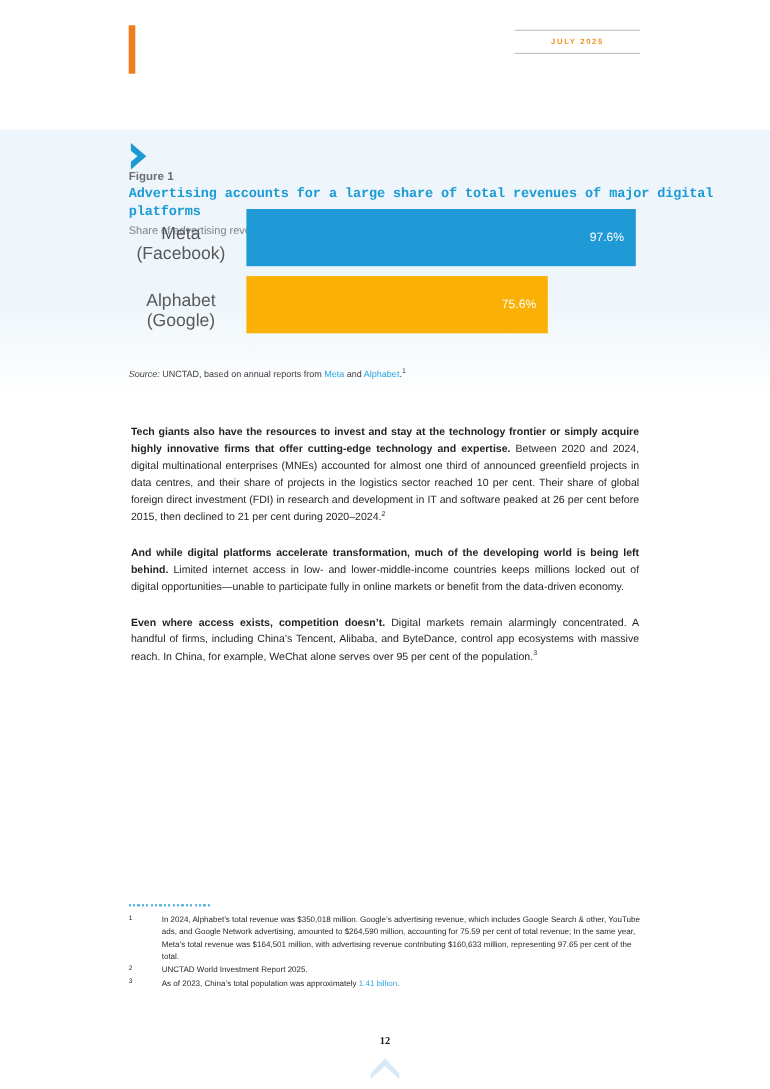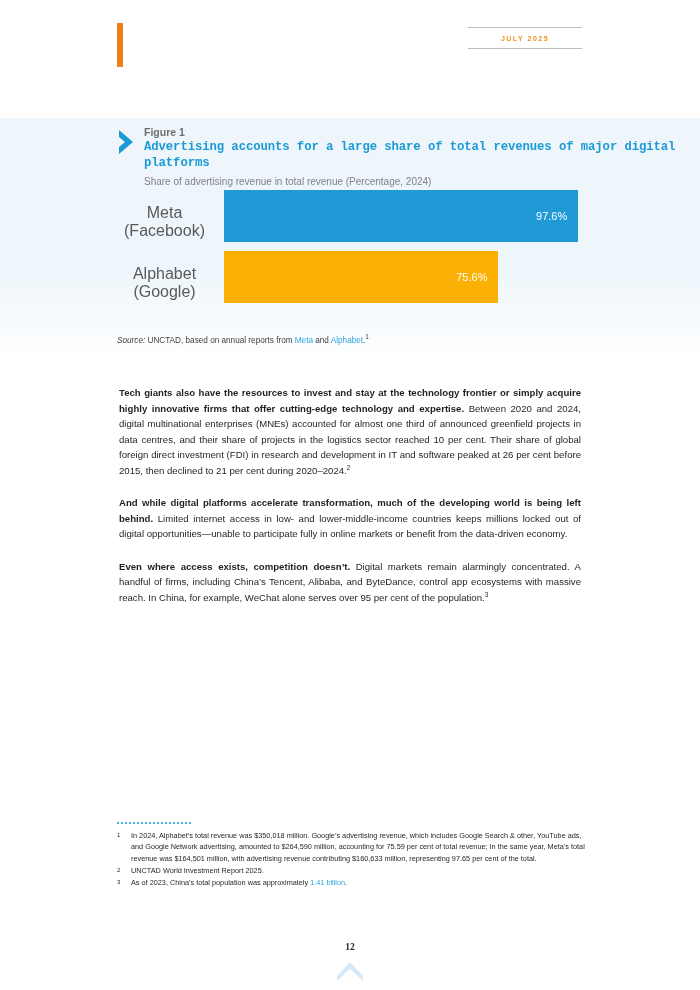--- a/index.html
+++ b/index.html
@@ -96,20 +96,21 @@
     width: 700px;
     height: 240px;
     background: linear-gradient(to bottom, #eef6fb 0%, #eef6fb 62%, #f6fafd 83%, #ffffff 100%);
   }
   .figure-head {
     position: absolute;
     left: 117px;
     top: 8px;
     display: flex;
     align-items: flex-start;
+    flex-direction: column;
   }
   .figure-arrow {
     width: 18px;
     height: 26px;
     margin-right: 9px;
     margin-top: 3px;
     flex: none;
   }
   .figure-label {
     font-size: 10.5px;
@@ -213,20 +214,21 @@
     height: 2px;
     background-image: repeating-linear-gradient(to right, #45b0e3 0px, #45b0e3 2px, transparent 2px, transparent 4px);
     margin-bottom: 6px;
   }
   .fn-item {
     display: flex;
     font-size: 7.3px;
     line-height: 1.55;
     color: #231f20;
     margin-bottom: 1px;
+    gap: 16px;
   }
   .fn-num {
     width: 14px;
     flex: none;
     font-size: 6px;
     padding-top: 1px;
   }
   .fn-text { flex: 1; }
 
   

